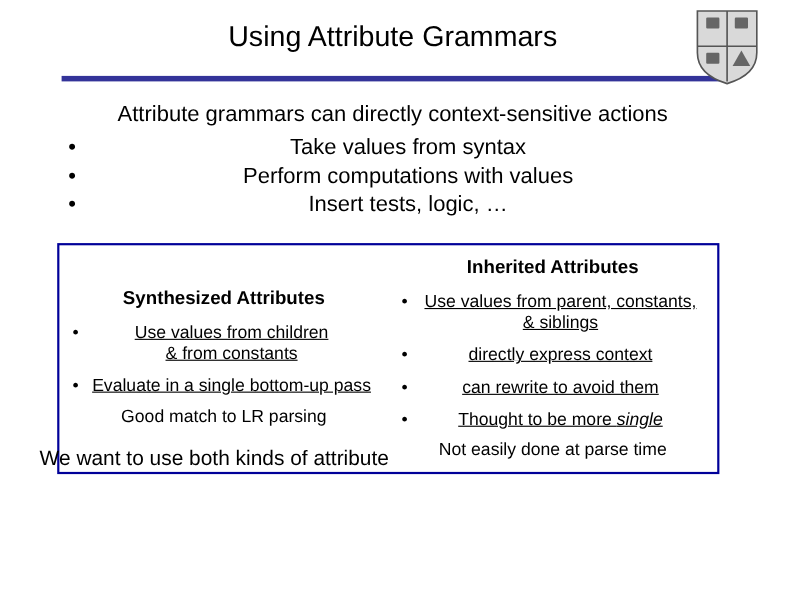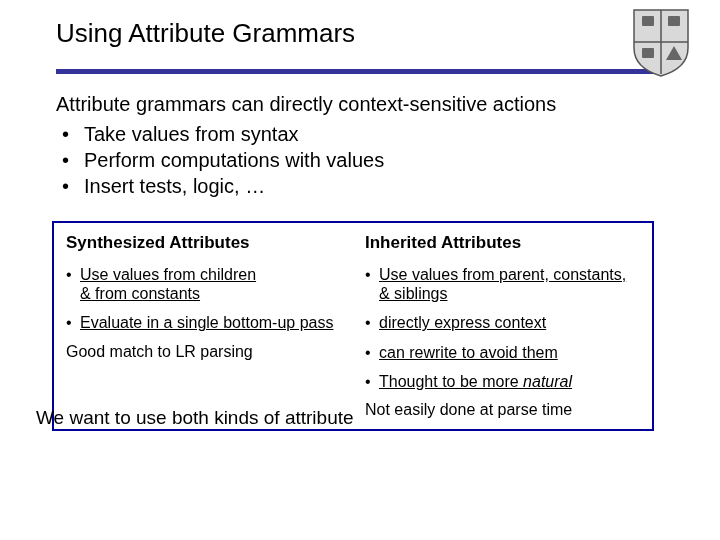--- a/index.html
+++ b/index.html
@@ -10,20 +10,21 @@
     background: #fff;
     font-family: "Trebuchet MS", "Comic Sans MS", Verdana, sans-serif;
     color: #000;
   }
   .slide {
     position: relative;
     width: 720px;
     height: 540px;
     box-sizing: border-box;
     padding: 18px 62px 0 56px;
+    text-align: center;
   }
   .crest {
     position: absolute;
     top: 8px;
     right: 28px;
     width: 62px;
     height: 70px;
   }
   .title {
     font-size: 26px;
@@ -67,21 +68,21 @@
     margin-left: -4px;
   }
   .col {
     position: absolute;
     top: 0;
     width: 50%;
     padding: 10px 12px 0 12px;
     box-sizing: border-box;
     font-family: Arial, Helvetica, sans-serif;
   }
-  .col-left  { left: 0; }
+  .col-left  { left: 0; margin-top: 28px; }
   .col-right { left: 50%; }
   .col h3 {
     font-size: 17px;
     font-weight: 700;
     margin: 0 0 12px 0;
   }
   .sub {
     list-style: none;
     padding: 0;
     margin: 0;
@@ -154,21 +155,21 @@
       </ul>
       <div style="font-size:16px;margin-top:4px;">Good match to LR parsing</div>
     </div>
     <div class="col col-right">
       <h3>Inherited Attributes</h3>
       <ul class="sub">
         <li>Use values from parent, constants, &amp; siblings</li>
         <li>directly express context</li>
         <li>can rewrite to avoid them</li>
         <li>
-          <span>Thought to be more </span><span class="ital">natural</span>
+          <span>Thought to be more </span><span class="ital">single</span>
         </li>
       </ul>
       <div style="font-size:16px;margin-top:2px;">Not easily done at parse time</div>
     </div>
   </div>
 
   <div class="overlay overlay1">We want to use both kinds of attribute</div>
 
 </div>
 

